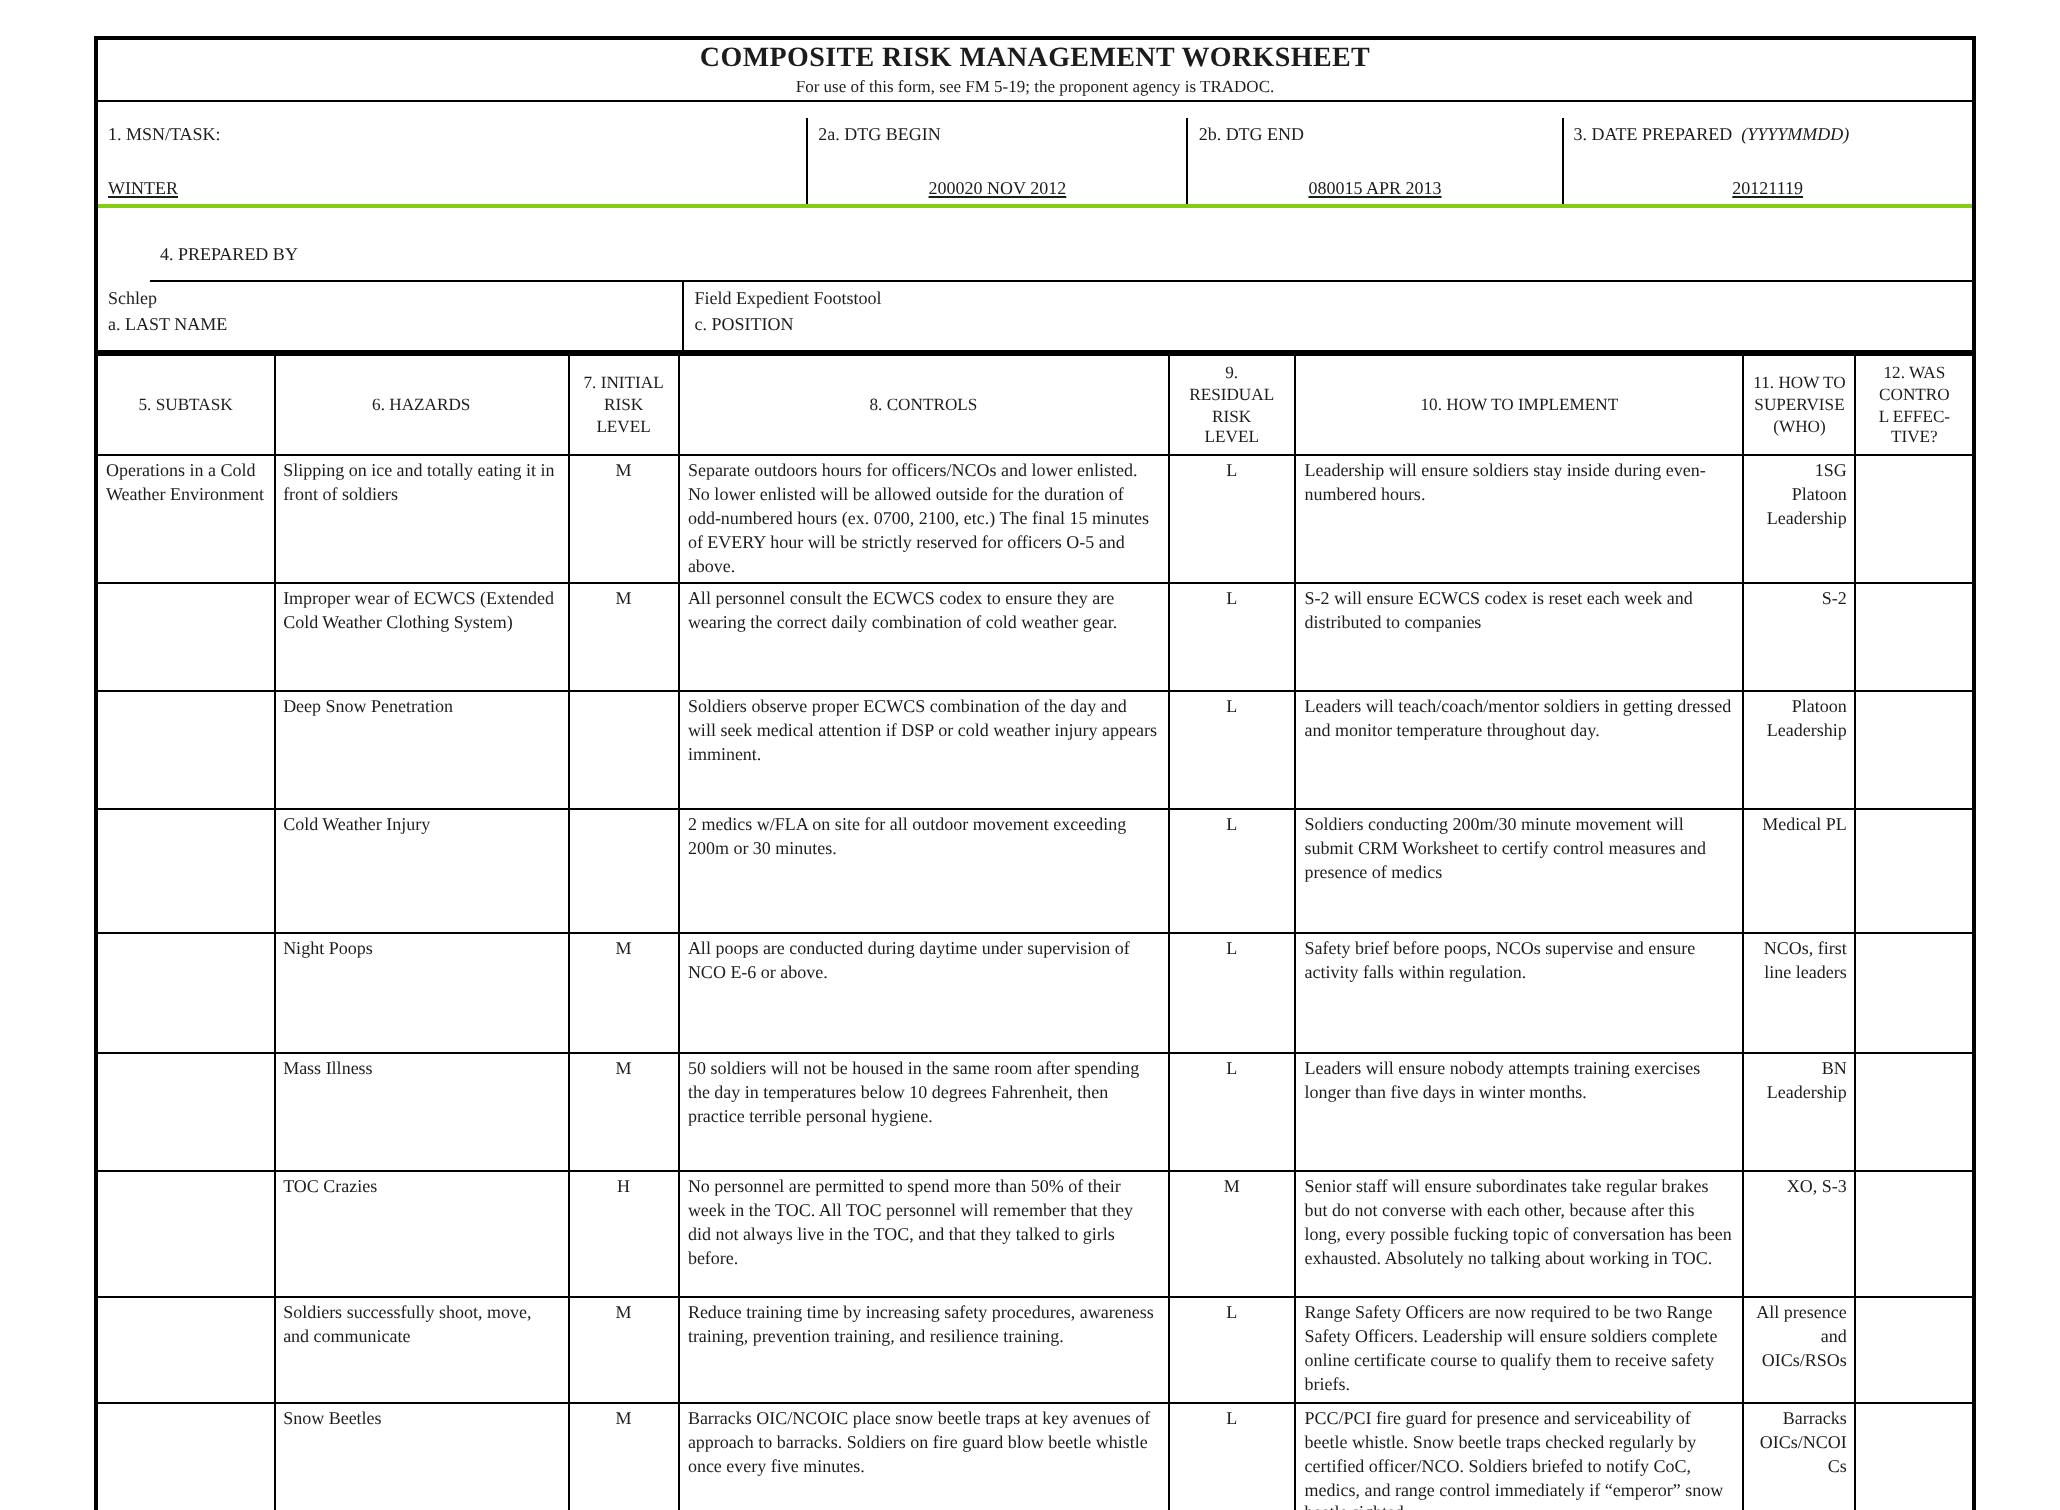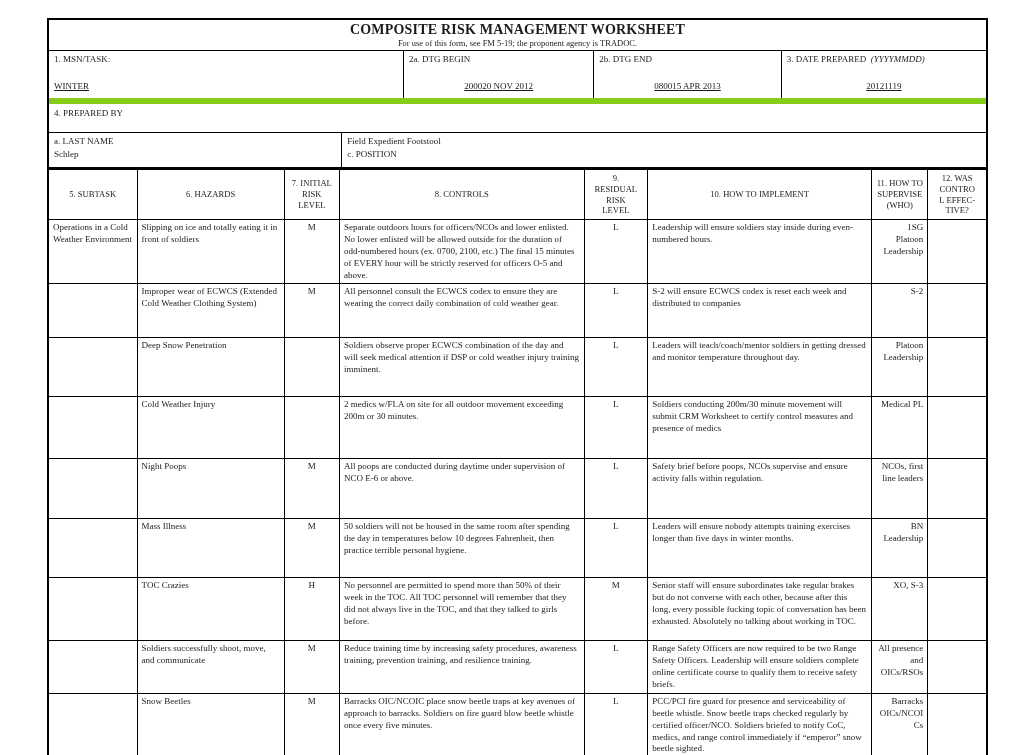--- a/index.html
+++ b/index.html
@@ -19,33 +19,33 @@
   
   .title-block {
     border-bottom: 1px solid #000;
     text-align: center;
     padding: 2px 0 2px 0;
     min-height: 30px;
   }
   .title { font-size: 14px; font-weight: bold; letter-spacing: 0.2px; }
   .subtitle { font-size: 8.5px; }
   
-  .info-row { display: flex; border-bottom: 6px solid #84cc16; height: 53px; }
+  .info-row { display: flex; border-bottom: 2px solid #84cc16; height: 53px; align-items: flex-end; }
   .info-cell { border-right: 1px solid #000; padding: 3px 5px; font-size: 9px; display: flex; flex-direction: column; }
   .info-cell:last-child { border-right: none; }
   .i-msn  { width: 37.9%; }
   .i-dtgb { width: 20.3%; }
   .i-dtge { width: 20.0%; }
   .i-date { width: 21.8%; }
   .info-label { font-size: 9px; }
   .info-value { margin-top: 17px; font-size: 9px; text-decoration: underline; }
   .center-val { text-align: center; }
   .fmt-italic { font-style: italic; margin-top: 20px; }
   
-  .prepared-by { border-bottom: 1px solid #000; padding: 4px 5px; font-size: 9px; height: 29px; }
+  .prepared-by { border-bottom: 1px solid #000; padding: 18px 5px; font-size: 9px; height: 18px; margin-left: 26px; }
   .abc-row { display: flex; border-bottom: 2px solid #000; height: 36px; }
   .abc-cell { border-right: 1px solid #000; padding: 2px 5px; font-size: 9px; line-height: 1.45; }
   .abc-cell:last-child { border-right: none; }
   .a-last { width: 31.3%; }
   .a-rank { width: 26.0%; }
   .a-pos  { width: 42.7%; }
   
   table.grid { width: 100%; border-collapse: collapse; table-layout: fixed; }
   table.grid th, table.grid td {
     border: 1px solid #000;
@@ -107,22 +107,22 @@
     <div class="info-cell i-date">
       <span class="info-label"><span>3.  DATE PREPARED</span>&nbsp; <span class="fmt-italic">(YYYYMMDD)</span></span>
       <span class="info-value center-val">20121119</span>
     </div>
   </div>
 
   <div class="prepared-by">4.  PREPARED BY</div>
 
   <div class="abc-row">
     <div class="abc-cell a-last">
+      <div>Schlep</div>
       <div>a.  LAST NAME</div>
-      <div>Schlep</div>
     </div>
     <div class="abc-cell a-pos">
       <div>Field Expedient Footstool</div>
       <div>c.  POSITION</div>
     </div>
   </div>
 
   <table class="grid">
     <colgroup>
       <col style="width:9.4%">
@@ -176,21 +176,21 @@
     <td class="c-ctrl">All personnel consult the ECWCS codex to ensure they are wearing the correct daily combination of cold weather gear.</td>
     <td class="c-risk">L</td>
     <td class="c-impl">S-2 will ensure ECWCS codex is reset each week and distributed to companies</td>
     <td class="c-sup">S-2</td>
     <td class="c-eff"></td>
   </tr>
         <tr>
     <td class="c-sub"></td>
     <td class="c-haz">Deep Snow Penetration</td>
     <td class="c-risk"></td>
-    <td class="c-ctrl">Soldiers observe proper ECWCS combination of the day and will seek medical attention if DSP or cold weather injury training imminent.</td>
+    <td class="c-ctrl">Soldiers observe proper ECWCS combination of the day and will seek medical attention if DSP or cold weather injury appears imminent.</td>
     <td class="c-risk">L</td>
     <td class="c-impl">Leaders will teach/coach/mentor soldiers in getting dressed and monitor temperature throughout day.</td>
     <td class="c-sup">Platoon
 Leadership</td>
     <td class="c-eff"></td>
   </tr>
         <tr>
     <td class="c-sub"></td>
     <td class="c-haz">Cold Weather Injury</td>
     <td class="c-risk"></td>

